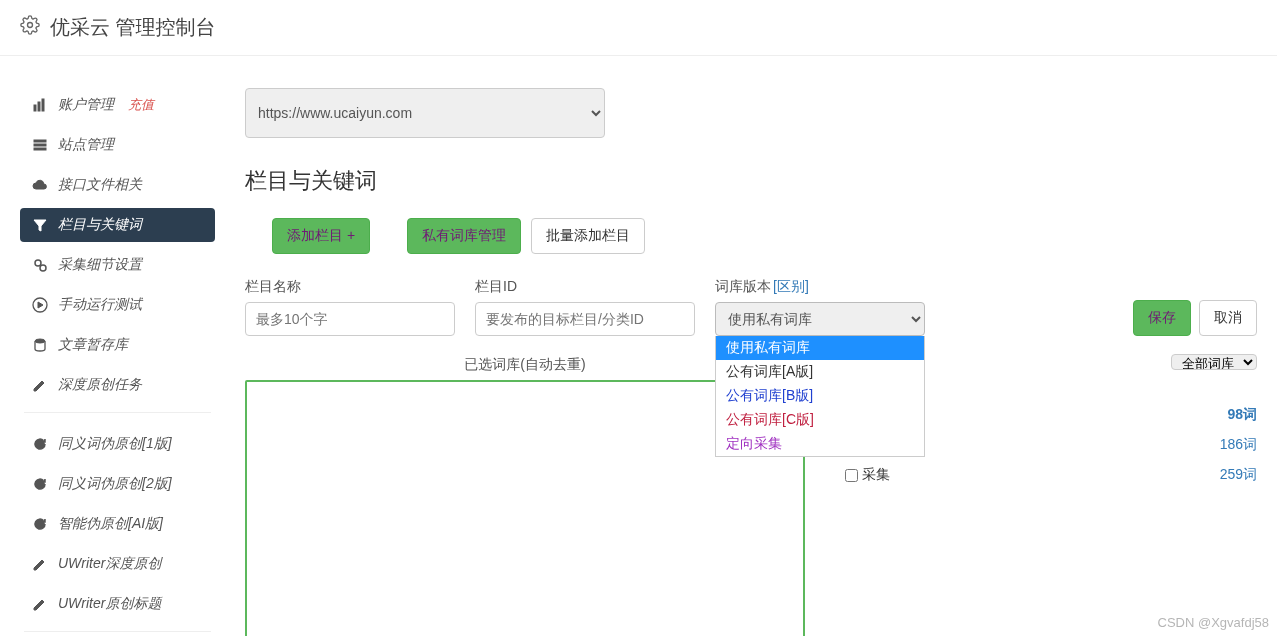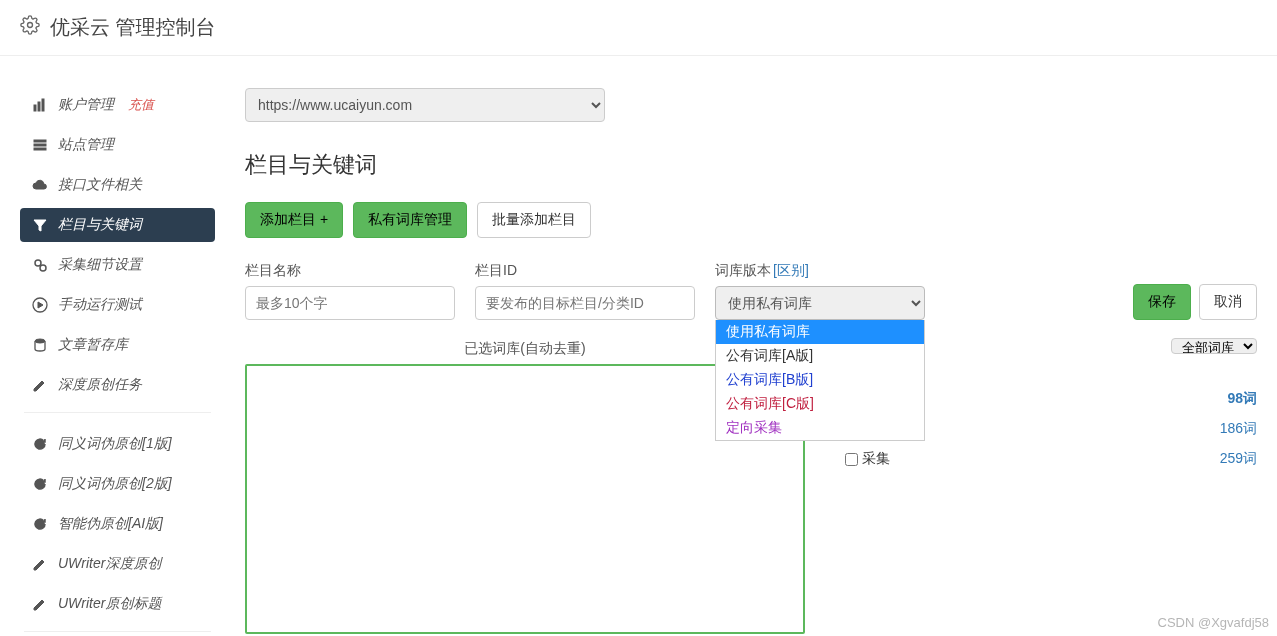--- a/index.html
+++ b/index.html
@@ -48,41 +48,41 @@
     .nav-item .icn svg { width: 16px; height: 16px; stroke: currentColor; fill: currentColor; }
     .nav-item .badge { color: #d9534f; margin-left: 4px; font-size: 13px; }
     .nav-divider { border: none; border-top: 1px solid #eee; margin: 10px 4px 14px 4px; }
     .main {
       flex: 1;
       padding: 32px 20px 20px 30px;
       position: relative;
     }
     .site-select {
       width: 360px;
-      height: 34px;
+      height: 50px;
       border: 1px solid #ccc;
       border-radius: 4px;
       padding: 0 8px;
       font-size: 14px;
       color: #555;
       margin-bottom: 28px;
     }
     h2.section-title { font-size: 22px; font-weight: 400; color: #333; margin-bottom: 22px; }
     .btn-row { display: flex; gap: 10px; margin-bottom: 24px; }
     .btn {
       display: inline-flex;
       align-items: center;
       padding: 8px 14px;
       border-radius: 4px;
       font-size: 14px;
       border: 1px solid transparent;
       cursor: pointer;
       white-space: nowrap;
     }
-    .btn-success { background: #5cb85c; border-color: #4cae4c; color: #000000; }
+    .btn-success { background: #5cb85c; border-color: #4cae4c; color: #701a75; margin-left: 27px; }
     .btn-default { background: #fff; border-color: #ccc; color: #333; }
     .form-row { display: flex; gap: 20px; margin-bottom: 20px; align-items: flex-end; }
     .form-col { display: flex; flex-direction: column; gap: 6px; }
     .form-col.col1 { width: 210px; }
     .form-col.col2 { width: 220px; }
     .form-col.col3 { width: 210px; }
     .form-col label { color: #555; font-size: 14px; display: flex; gap: 2px; }
     .form-col label .link { color: #337ab7; }
     .form-col input[type=text] {
       height: 34px;

